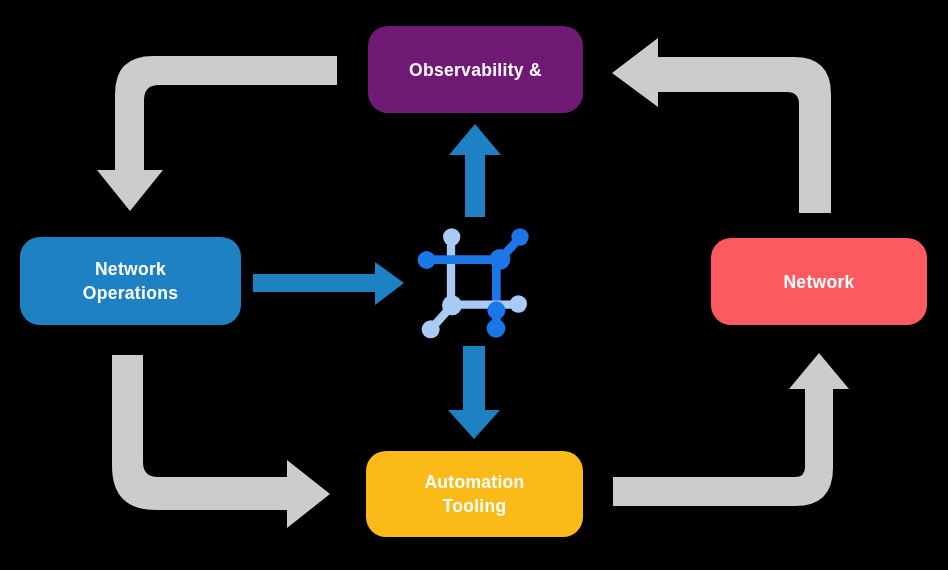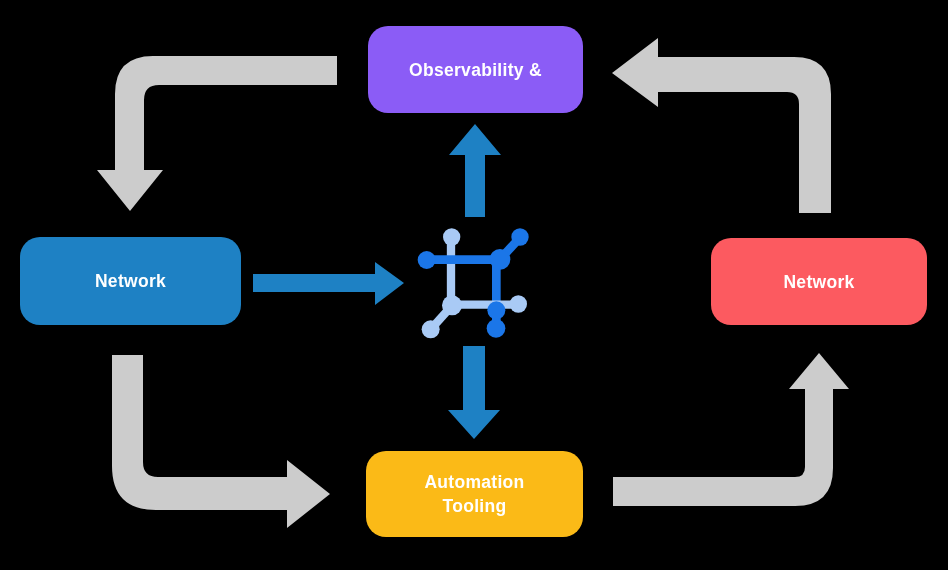--- a/index.html
+++ b/index.html
@@ -50,26 +50,27 @@
     <path d="M 337 56 L 153 56 Q 115 56 115 94 L 115 170 L 97 170 L 130 211 L 163 170 L 144 170 L 144 100 Q 144 85 159 85 L 337 85 Z" fill="#cccccc"></path>
     <path d="M 799 213 L 799 104 Q 799 92 787 92 L 658 92 L 658 107 L 612 73 L 658 38 L 658 57 L 794 57 Q 831 57 831 94 L 831 213 Z" fill="#cccccc"></path>
     <path d="M 112 355 L 112 466 Q 112 510 156 510 L 287 510 L 287 528 L 330 494 L 287 460 L 287 477 L 158 477 Q 143 477 143 462 L 143 355 Z" fill="#cccccc"></path>
     <path d="M 613 477 L 795 477 Q 805 477 805 467 L 805 389 L 789 389 L 819 353 L 849 389 L 833 389 L 833 468 Q 833 506 795 506 L 613 506 Z" fill="#cccccc"></path>
 
     <path d="M 253 274 L 375 274 L 375 262 L 404 283 L 375 305 L 375 292 L 253 292 Z" fill="#1e81c4"></path>
     <path d="M 465 217 L 465 155 L 449 155 L 475 124 L 501 155 L 485 155 L 485 217 Z" fill="#1e81c4"></path>
     <path d="M 463 346 L 463 410 L 448 410 L 474 439 L 500 410 L 485 410 L 485 346 Z" fill="#1e81c4"></path>
   </svg>
 
-  <div class="node" id="node-observability" style="background-color: #8b5cf6;">
+  <div class="node" id="node-observability" style="background-color: #701a75;">
     <span>Observability &amp;</span>
   </div>
 
   <div class="node" id="node-operations" style="background-color: rgb(30, 129, 196);">
     <span>Network</span>
+    <span>Operations</span>
   </div>
 
   <div class="node" id="node-infrastructure" style="background-color: rgb(252, 90, 96);">
     <span>Network</span>
   </div>
 
   <div class="node" id="node-automation" style="background-color: rgb(251, 186, 23);">
     <span>Automation</span>
     <span>Tooling</span>
   </div>

